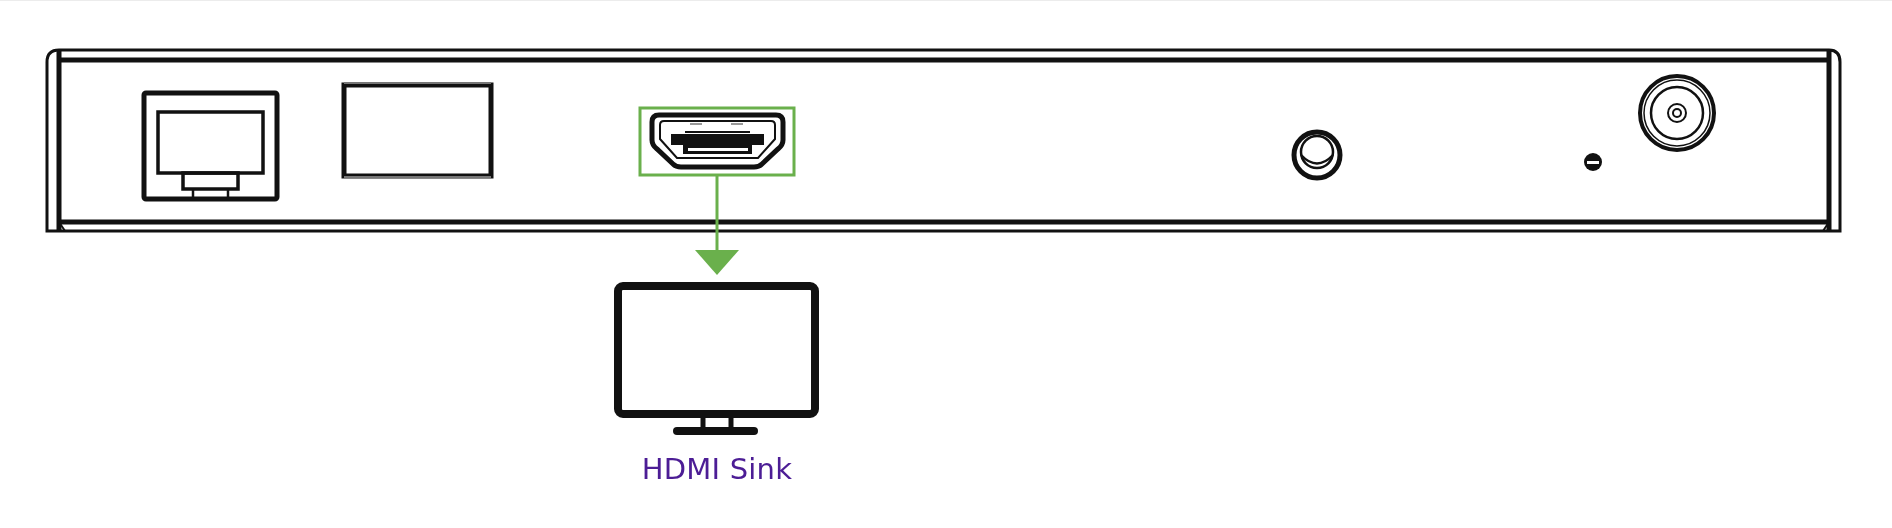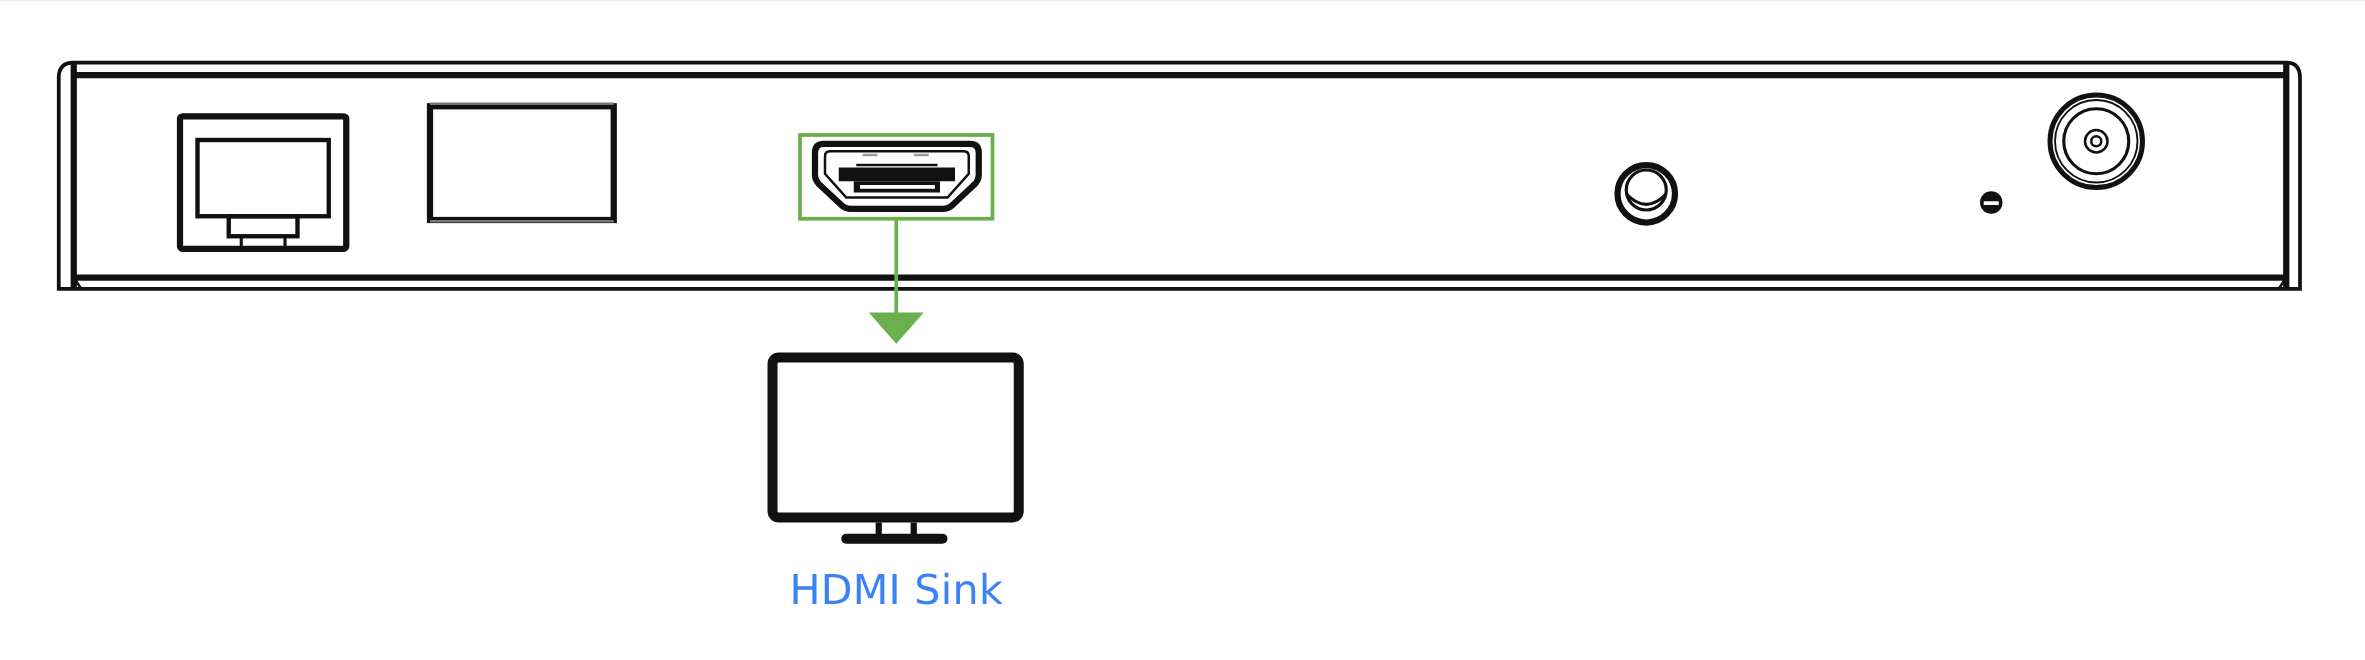--- a/index.html
+++ b/index.html
@@ -1,19 +1,19 @@
 <!DOCTYPE html>
 <html><head>
 <meta charset="utf-8">
 <style>
   html, body { margin: 0; padding: 0; background: #ffffff; }
   body { width: 1892px; height: 528px; position: relative; overflow: hidden; font-family: "Liberation Sans", "DejaVu Sans", sans-serif; }
   .topline { position: absolute; left: 0; top: 0; width: 1892px; height: 1px; background: #ececec; }
   svg.diagram { position: absolute; left: 0; top: 0; }
-  .sink-label { position: absolute; left: 567px; top: 452px; width: 300px; text-align: center; font-family: "DejaVu Sans", sans-serif; font-size: 33px; color: #3b82f6; letter-spacing: 0.2px; }
+  .sink-label { position: absolute; left: 567px; top: 452px; width: 300px; text-align: center; font-family: "DejaVu Sans", sans-serif; font-size: 29px; color: #4c1d95; letter-spacing: 0.2px; }
 </style>
 </head>
 <body>
 
 <div class="topline"></div>
 
 <svg class="diagram" width="1892" height="528" viewBox="0 0 1892 528">
 
   <g fill="none" stroke="#111">
 

